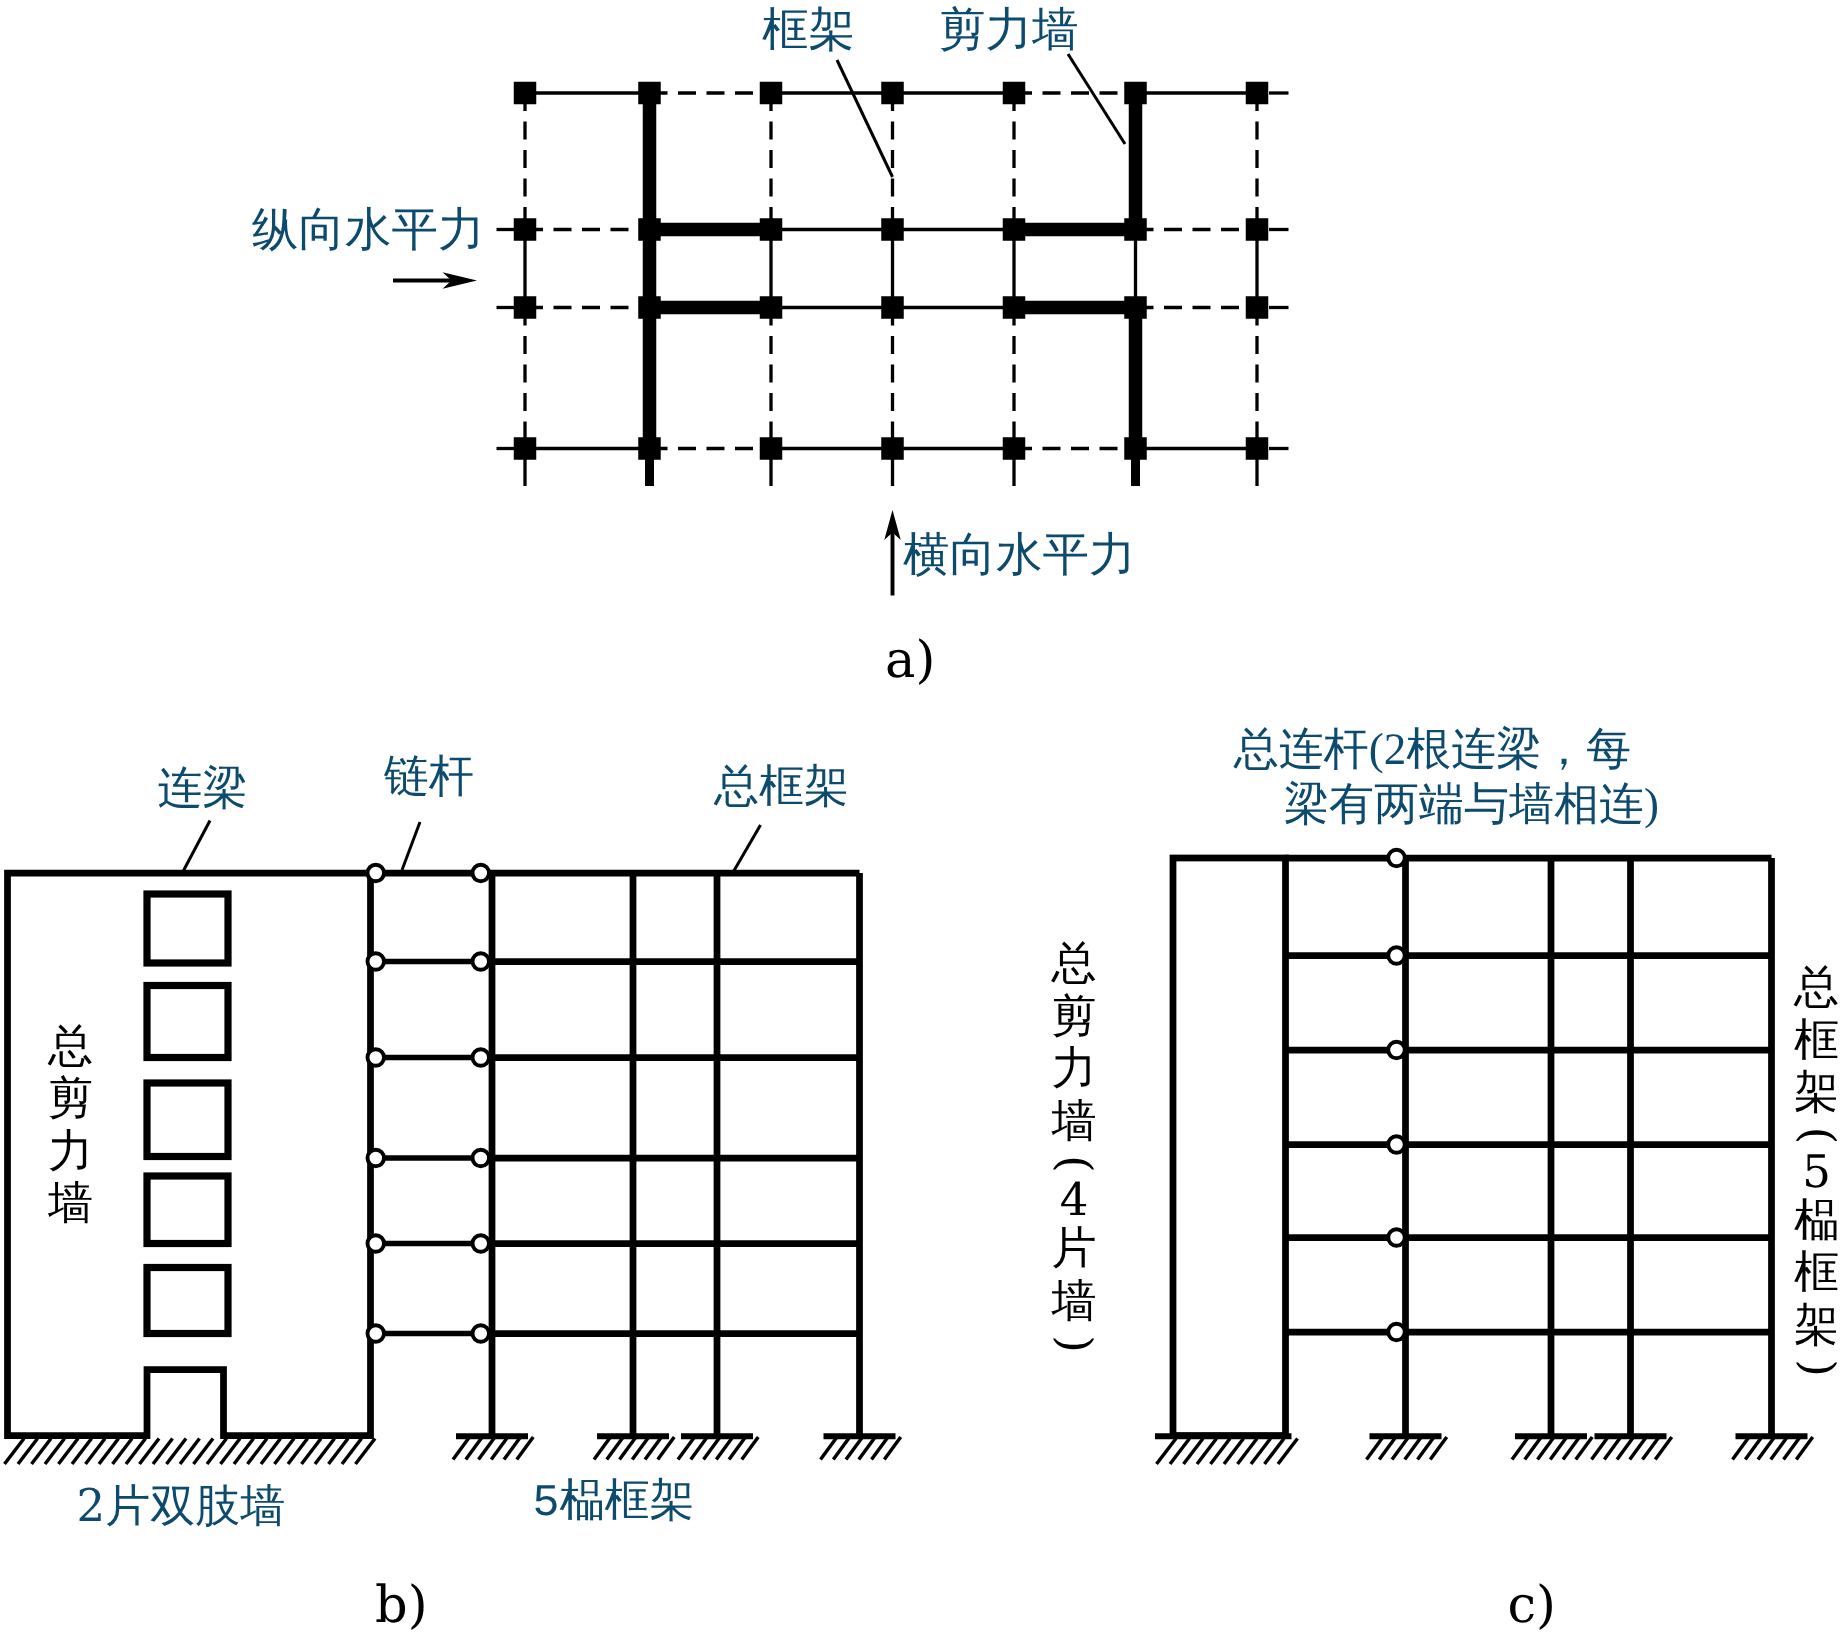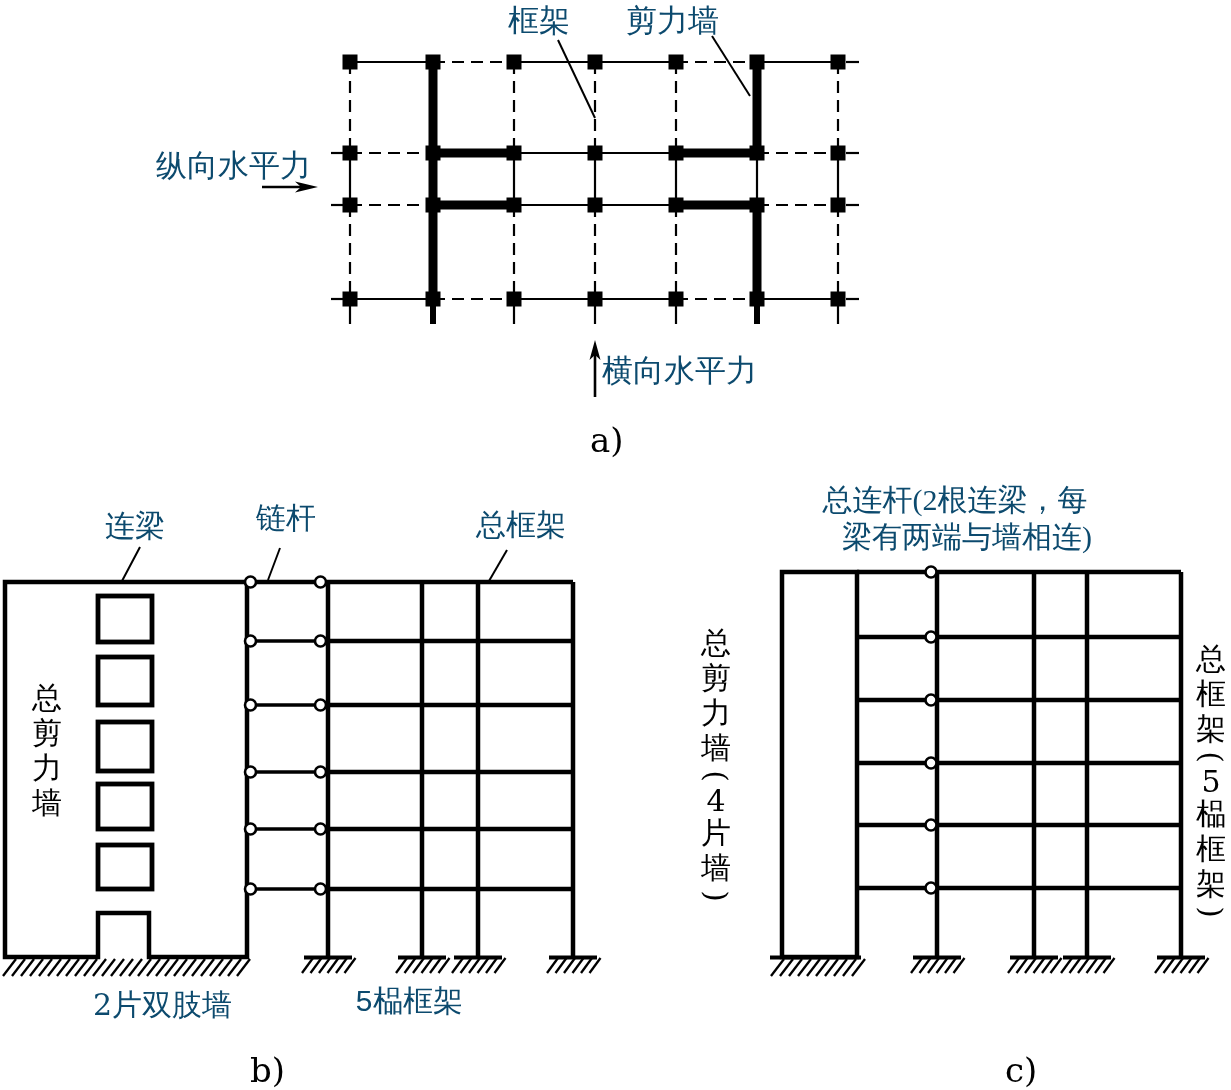--- a/index.html
+++ b/index.html
@@ -265,39 +265,39 @@
         <line x1="1163.5" y1="973" x2="1174.5" y2="958" stroke="#000" stroke-width="2.3"></line>
         <line x1="1172" y1="973" x2="1183" y2="958" stroke="#000" stroke-width="2.3"></line>
         <line x1="1180.5" y1="973" x2="1191.5" y2="958" stroke="#000" stroke-width="2.3"></line>
         <line x1="1189" y1="973" x2="1200" y2="958" stroke="#000" stroke-width="2.3"></line>
         <line x1="1197.5" y1="973" x2="1208.5" y2="958" stroke="#000" stroke-width="2.3"></line>
       </g>
   </svg>
 
   <div class="lbl" style="left:508px;top:4px;">框架</div>
   <div class="lbl" style="left:626px;top:4px;">剪力墙</div>
-  <div class="lbl" style="left:156px;top:137px;margin-top:12px;">纵向水平力</div>
+  <div class="lbl" style="left:168px;top:137px;">纵向水平力</div>
   <div class="lbl" style="left:602px;top:354px;">横向水平力</div>
   <div class="caption" style="left:590px;top:420px;">a)</div>
 
   <div class="lbl small" style="left:105px;top:510px;">连梁</div>
   <div class="lbl small" style="left:256px;top:502px;">链杆</div>
   <div class="lbl small" style="left:476px;top:509px;font-family:Liberation Serif, serif;">总框架</div>
   <div class="vtext" style="left:27px;top:680px;">
       <div class="vchar">总</div>
       <div class="vchar">剪</div>
       <div class="vchar">力</div>
       <div class="vchar">墙</div>
     </div>
-  <div class="lbl small" style="left:51px;top:989px;margin-left:42px;">2片双肢墙</div>
+  <div class="lbl small" style="left:51px;top:989px;">2片双肢墙</div>
   <div class="lbl small" style="left:355px;top:988px;font-family:Liberation Mono, monospace;">5榀框架</div>
   <div class="caption" style="left:250px;top:1050px;">b)</div>
 
   <div class="lbl small ctr" style="left:790px;top:484px;width:330px;">总连杆(2根连梁，每</div>
-  <div class="lbl small ctr" style="left:762px;top:521px;width:330px;text-align:right;">梁有两端与墙相连)</div>
+  <div class="lbl small ctr" style="left:816px;top:521px;width:330px;">梁有两端与墙相连)</div>
   <div class="vtext" style="left:696px;top:625px;">
       <div class="vchar">总</div>
       <div class="vchar">剪</div>
       <div class="vchar">力</div>
       <div class="vchar">墙</div>
       <div class="vchar rot">(</div>
       <div class="vchar dig">4</div>
       <div class="vchar">片</div>
       <div class="vchar">墙</div>
       <div class="vchar rot">)</div>

